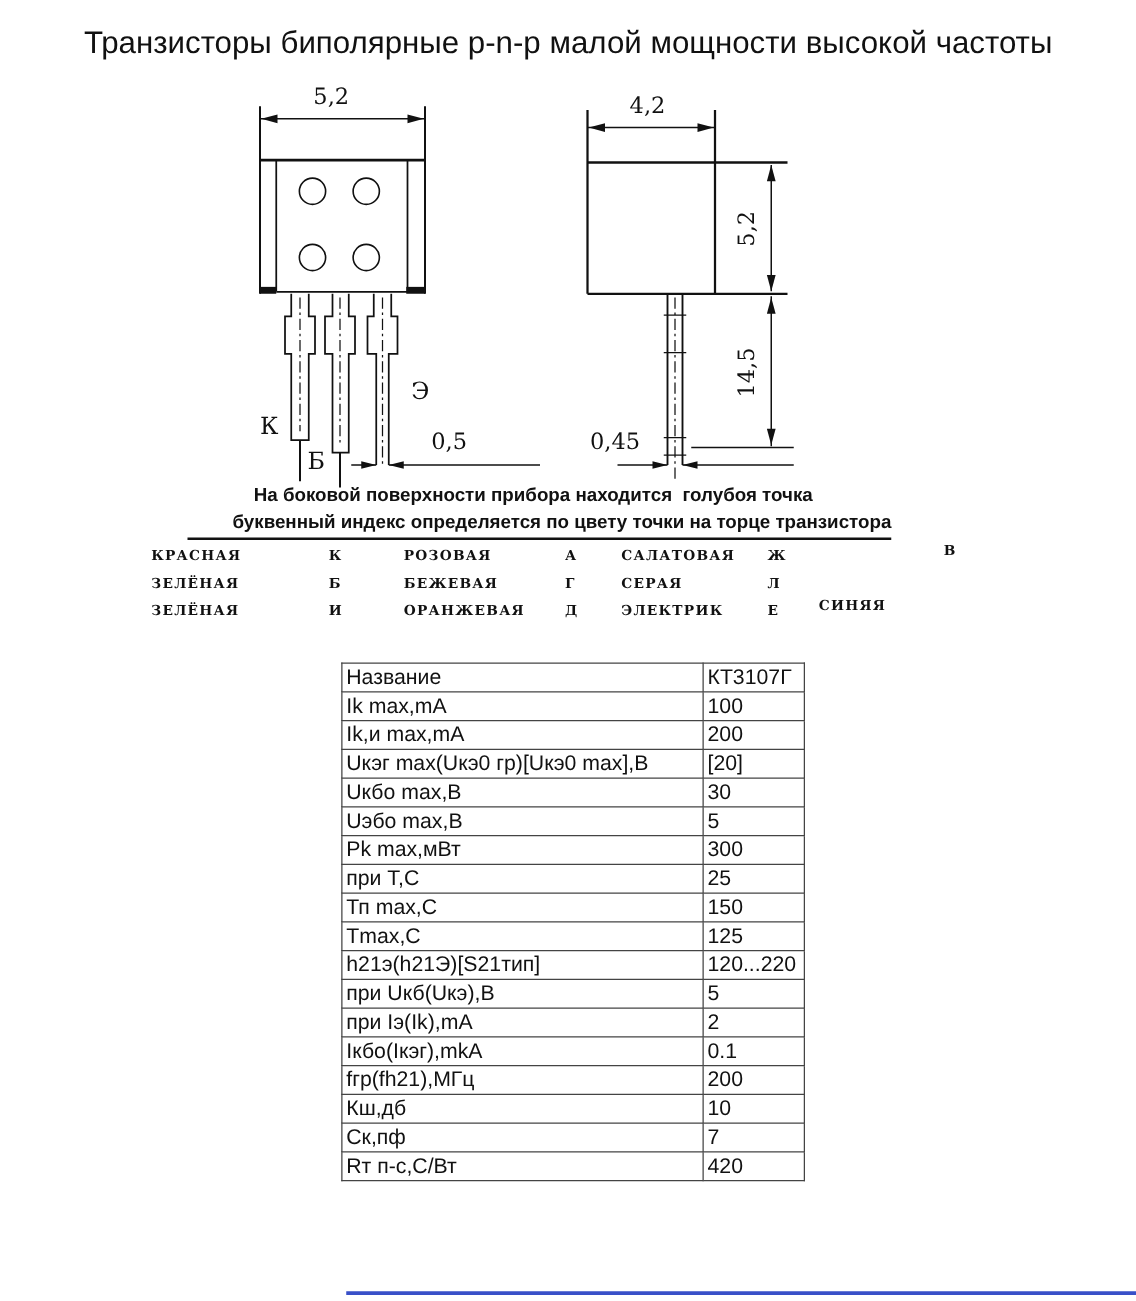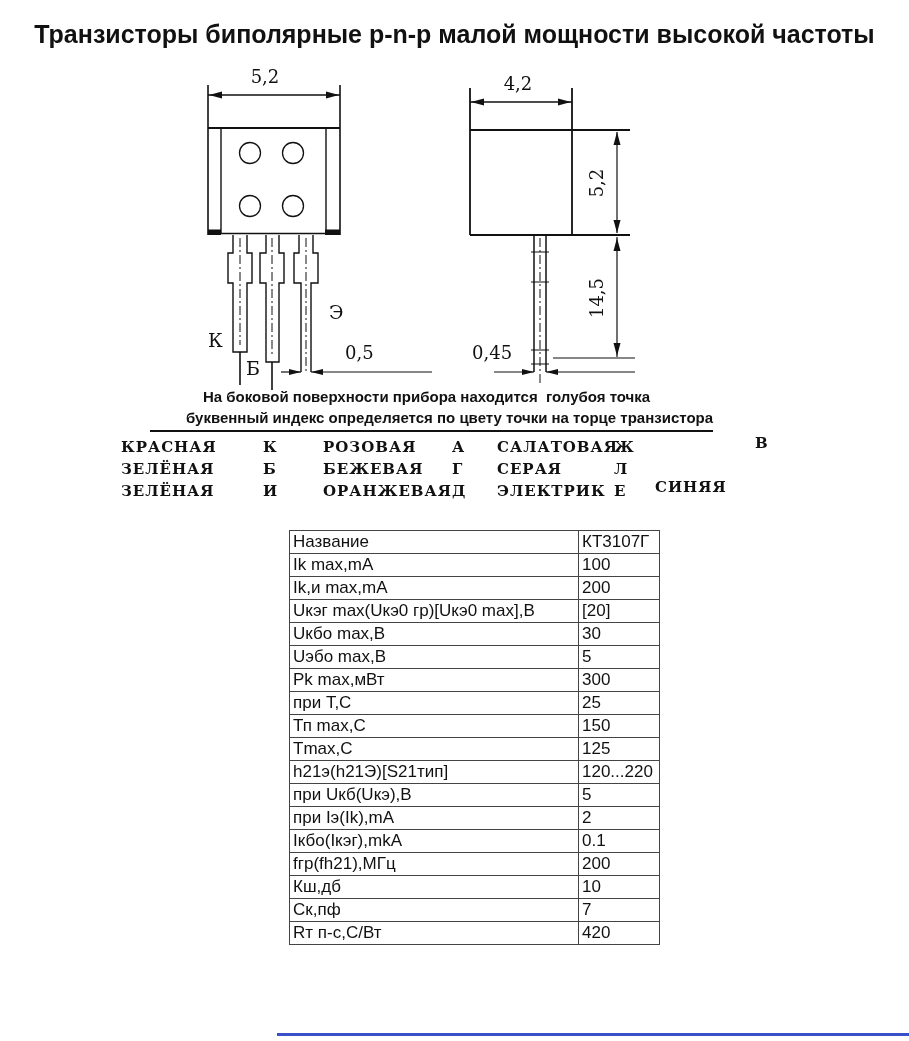--- a/index.html
+++ b/index.html
@@ -3,43 +3,43 @@
 <meta charset="utf-8">
 <style>
   html,body{margin:0;padding:0;}
   body{
     width:909px;height:1041px;position:relative;background:#ffffff;
     font-family:"Liberation Sans",sans-serif;color:#000;
   }
   .abs{position:absolute;}
   #title{
     left:0;top:20px;width:909px;text-align:center;
-    font-size:25px;letter-spacing:0px;color:#111;font-weight:bold;
+    font-size:25px;letter-spacing:0px;color:#111;
   }
   
   .note{
     font-family:Liberation Sans, sans-serif;font-weight:bold;font-size:15px;
     white-space:pre;color:#111;
   }
   #note1{left:203px;top:388px;}
   #note2{left:186px;top:409px;}
   #rule{left:150px;top:430px;width:563px;height:2px;background:#111;}
   
   .color-row{position:absolute;left:0;top:0;width:909px;height:22px;}
   #colorTable{left:0;top:438px;width:909px;height:70px;}
   .ccell{
-    position:absolute;top:0;font-family:"DejaVu Serif",serif;font-size:15px;
+    position:absolute;top:0;font-family:"DejaVu Serif",serif;font-size:11px;
     font-weight:bold;letter-spacing:1px;color:#111;white-space:nowrap;
   }
   .cc0{left:121px;} .cc1{left:263px;} .cc2{left:323px;} .cc3{left:452px;}
   .cc4{left:497px;text-align:right;} .cc5{left:614px;} .cc6{left:655px;margin-top:40px;} .cc7{left:755px;top:-4px;}
   
   #paramsTable{
     left:273px;top:530px;border-collapse:collapse;
-    font-size:17px;color:#111;margin-left:16px;
+    font-size:17px;color:#111;
   }
   #paramsTable td{
     border:1px solid #444;height:22px;padding:0 0 0 3px;
     white-space:nowrap;overflow:visible;
   }
   #paramsTable td.lab{width:285px;}
   #paramsTable td.val{width:77px;}
   #blueLine{left:277px;top:1033px;width:632px;height:3px;background:#3950c8;}
   svg text{font-family:"DejaVu Serif",serif;fill:#111;}
 </style>

